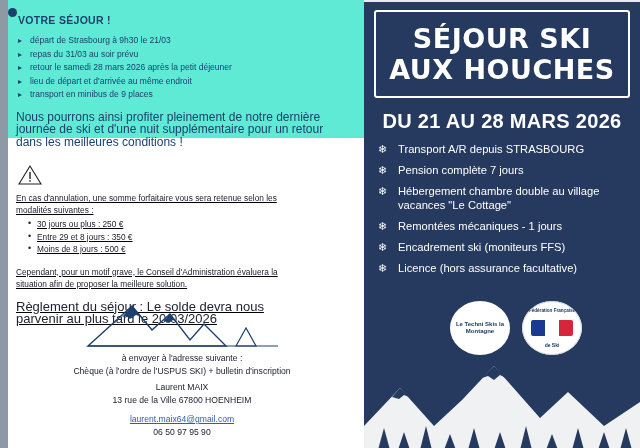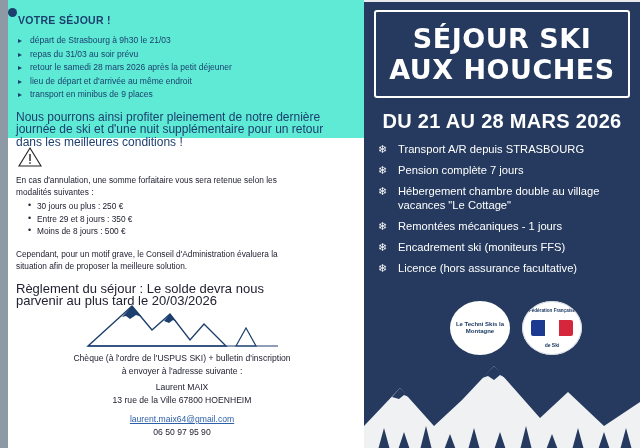--- a/index.html
+++ b/index.html
@@ -53,21 +53,22 @@
   .left-top-note {
     margin:9px 0 0 0;
     color:#1c3f6e;
     font-size:12px;
     line-height:12.5px;
   }
 
   .left-mid {
     position:absolute; left:0; top:138px;
     width:324px; height:160px;
-    padding:8px 18px 0 16px;
+    padding:26px 18px 0 16px;
+    text-decoration:underline;
   }
   .warn-row { display:flex; align-items:flex-start; gap:0; }
   .warn-tri {
     width:24px; height:22px;
     position:relative;
     margin-left:2px;
   }
   .warn-tri svg { display:block; }
   .cancel-intro {
     color:#223; font-size:8.3px; line-height:12px;
@@ -256,22 +257,22 @@
       <svg width="194" height="52" viewBox="0 0 194 52">
         <path d="M2 50 L46 10 L66 34 L84 18 L104 44 L118 28 L140 50 Z" fill="none" stroke="#1c3f6e" stroke-width="1.4"></path>
         <path d="M36 21 L46 10 L56 21 L50 19 L44 23 L40 20 Z" fill="#1c3f6e"></path>
         <path d="M78 25 L84 18 L91 26 L87 24 L83 27 Z" fill="#1c3f6e"></path>
         <path d="M2 50 L192 50" stroke="#1c3f6e" stroke-width="1.2"></path>
         <path d="M150 50 L160 32 L170 50 Z" fill="none" stroke="#1c3f6e" stroke-width="1.2"></path>
       </svg>
     </div>
 
     <div class="left-bottom">
+      <div class="cheque-line">à envoyer à l'adresse suivante :</div>
       <div class="cheque-line">Chèque (à l'ordre de l'USPUS SKI) + bulletin d'inscription</div>
-      <div class="cheque-line">à envoyer à l'adresse suivante :</div>
       <div class="addr-name">Laurent MAIX</div>
       <div class="addr-street">13 rue de la Ville 67800 HOENHEIM</div>
       <a class="mail" href="#">laurent.maix64@gmail.com</a>
       <div class="phone">06 50 97 95 90</div>
     </div>
 
     <div class="edge"></div>
     <div class="hole"></div>
   </div>
 

